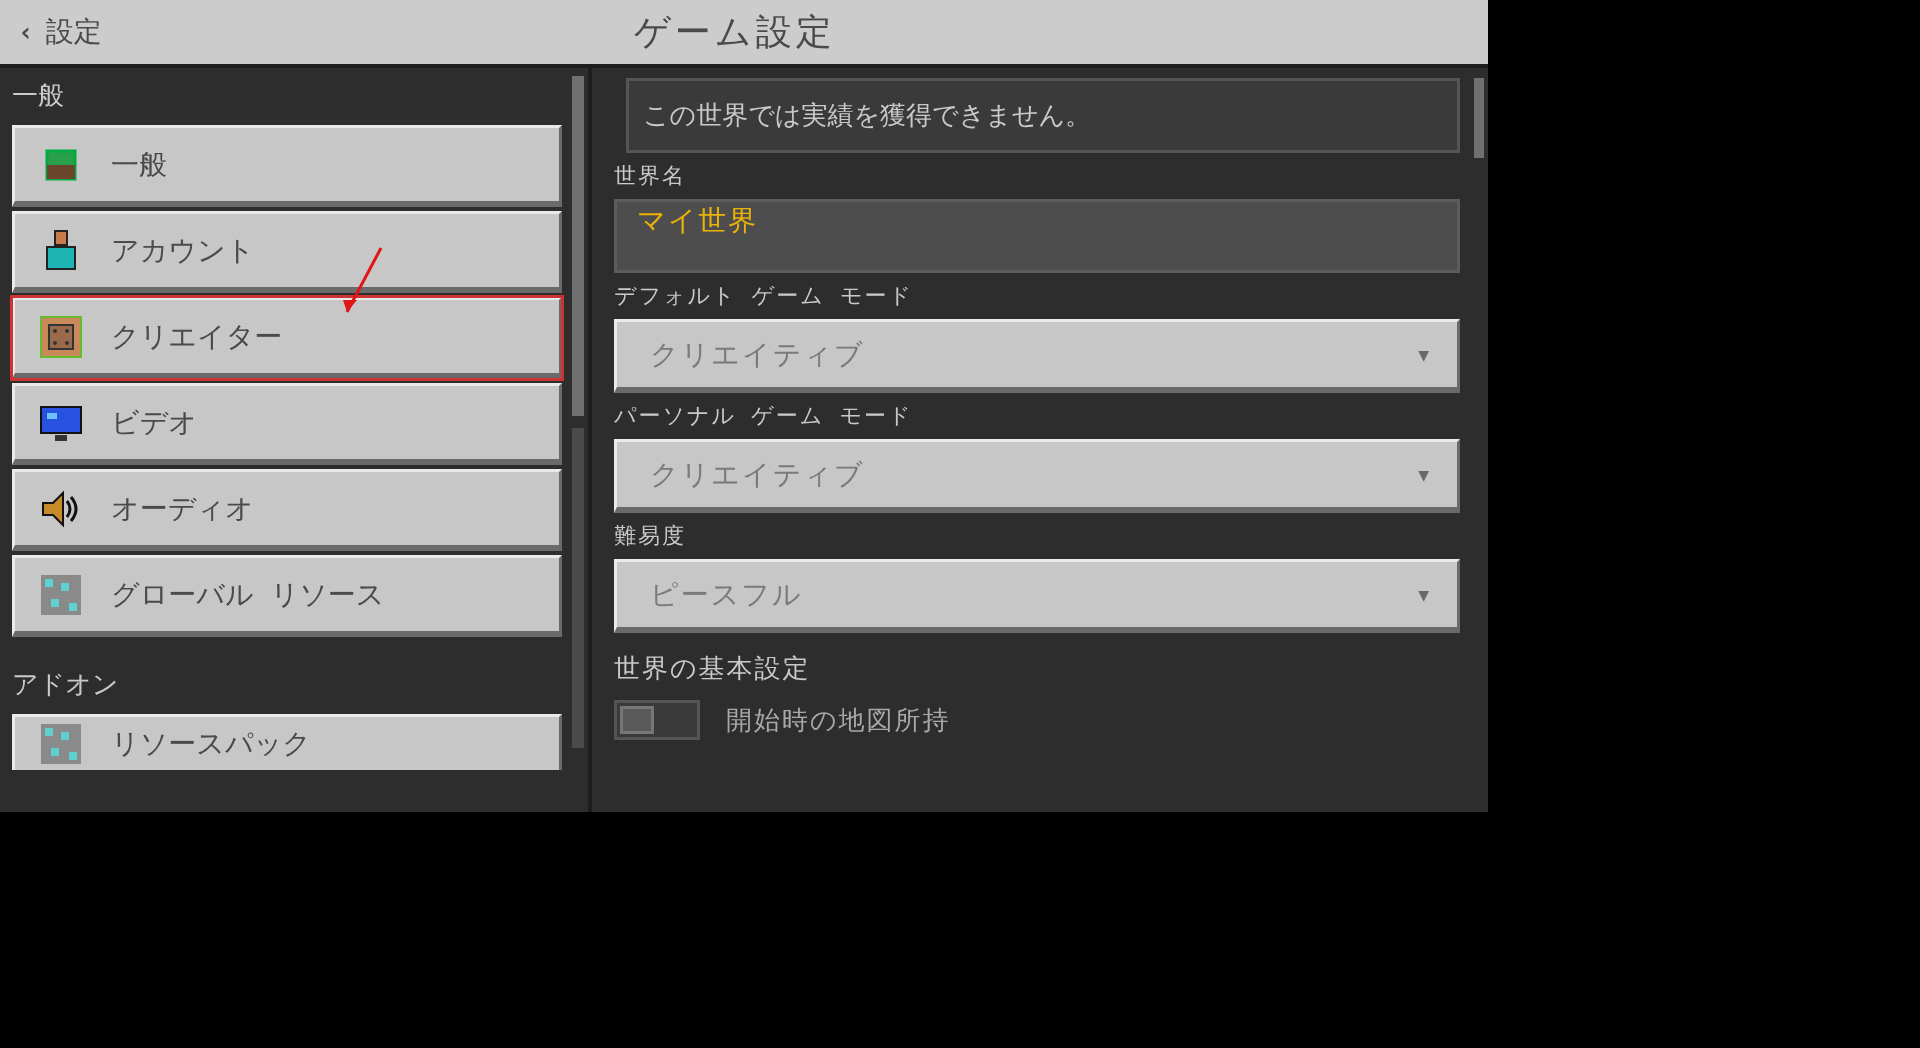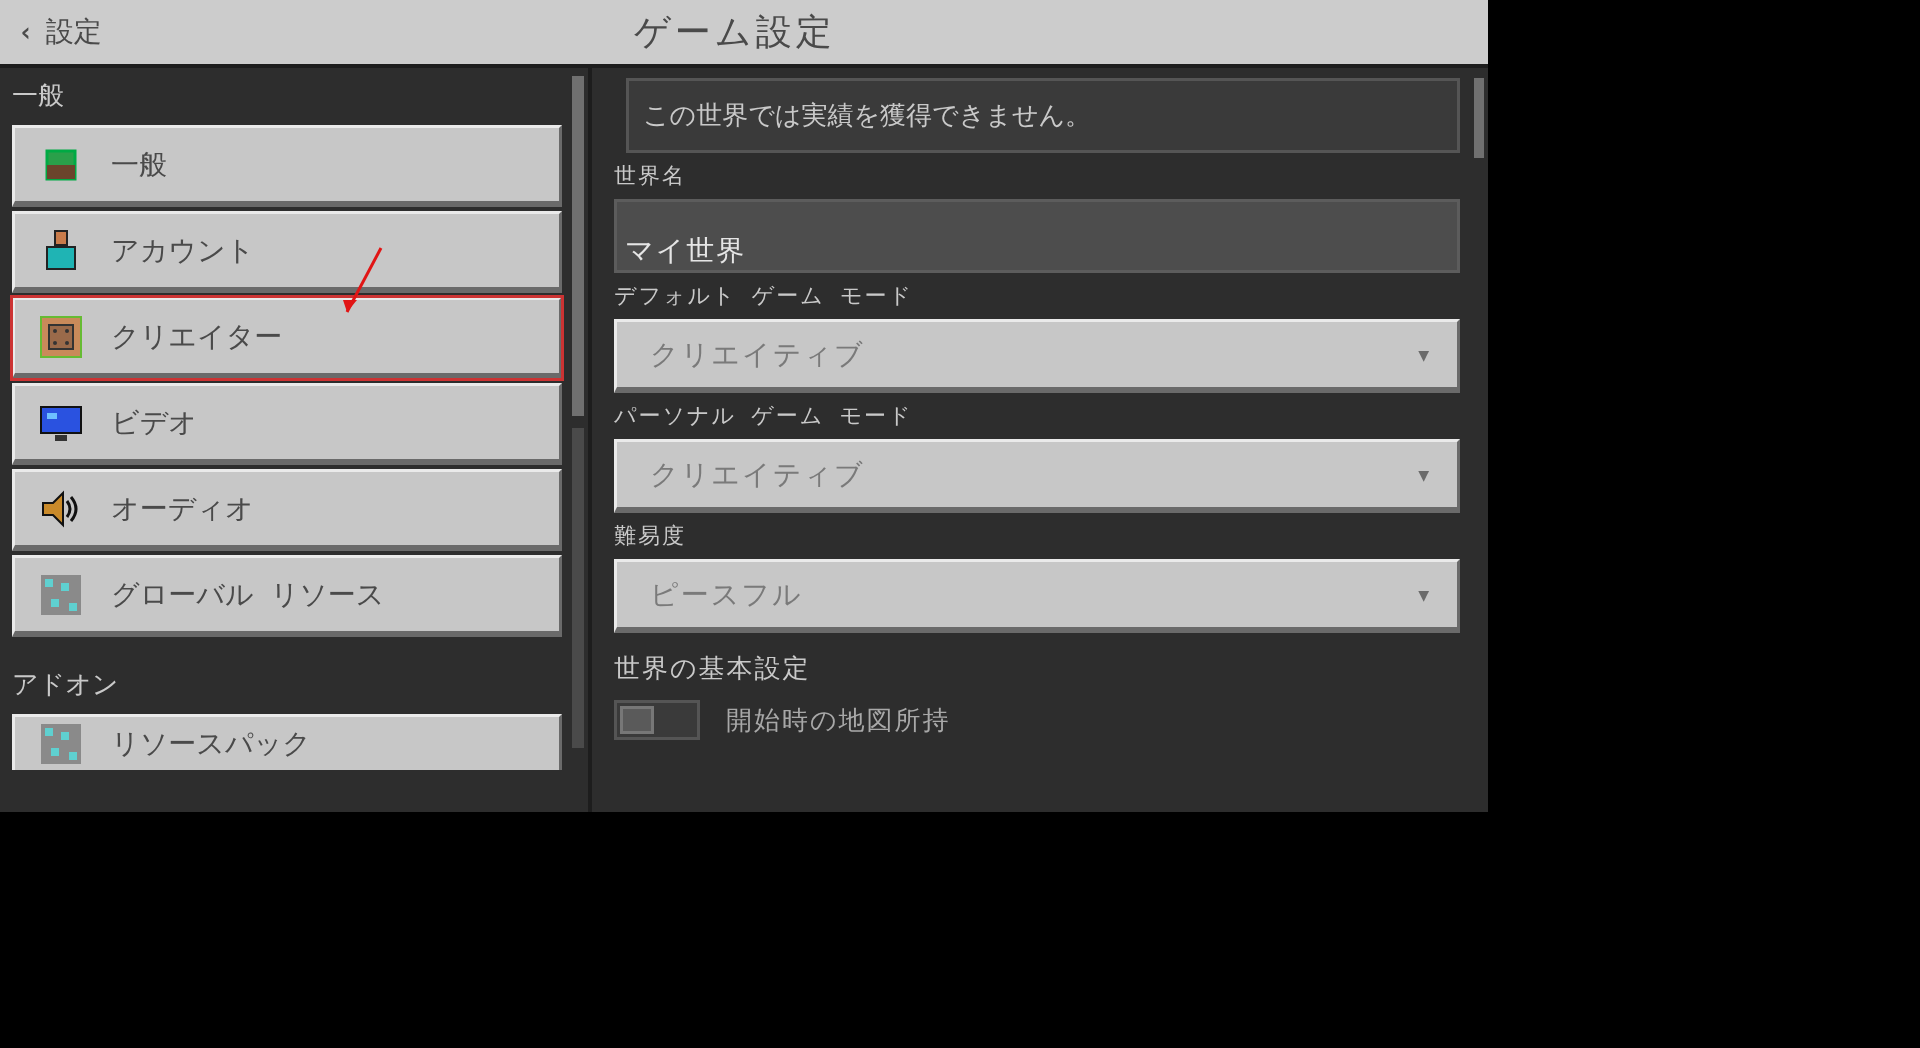--- a/index.html
+++ b/index.html
@@ -59,22 +59,22 @@
     border:3px solid #555;
     color:var(--text-light);
     font-size:26px;
     padding:17px 14px;
     margin-left:12px;
   }
   .field-label{color:var(--text-light);font-size:22px;letter-spacing:2px;}
   .text-input{
     height:74px;background:var(--input-bg);
     border:3px solid #5c5c5c;
-    color:#e5e5e5;font-size:28px;
-    display:flex;align-items:flex-end;padding-left:8px;
+    color:#eab308;font-size:28px;
+    display:flex;align-items:flex-start;padding-left:20px;
     letter-spacing:2px;
   }
   .select{
     height:74px;background:var(--button);
     border-top:3px solid var(--button-border-light);
     border-left:3px solid var(--button-border-light);
     border-right:3px solid var(--button-border-dark);
     border-bottom:6px solid var(--button-border-dark);
     display:flex;align-items:center;justify-content:space-between;
     padding:0 26px 0 33px;

